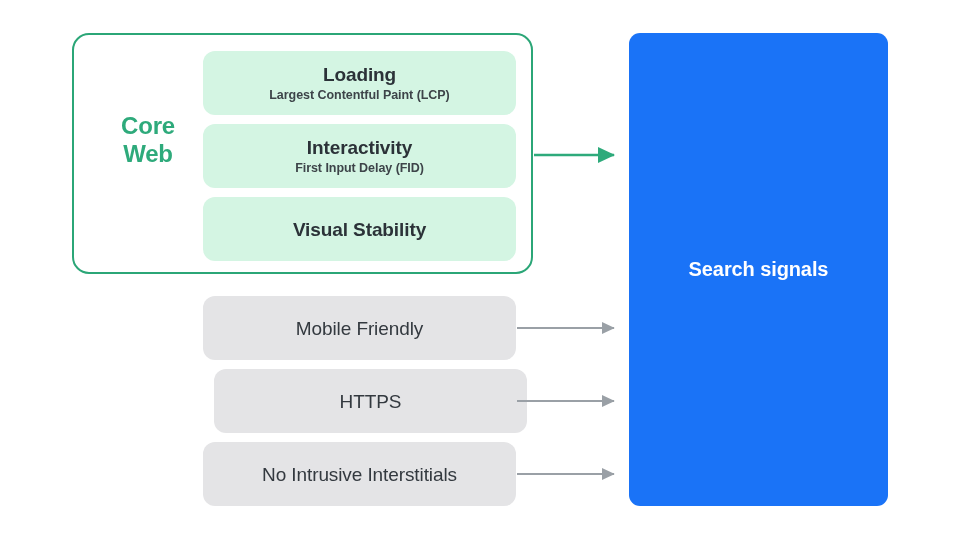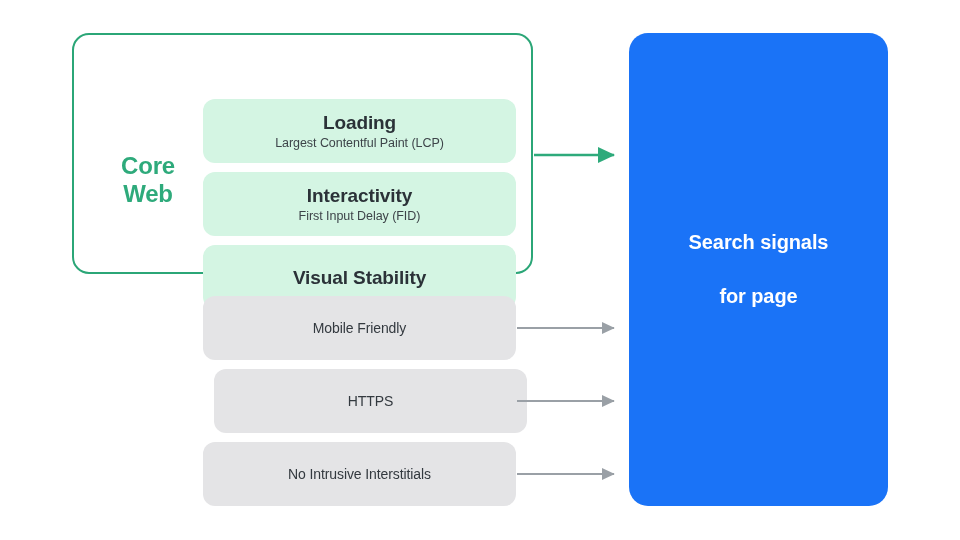--- a/index.html
+++ b/index.html
@@ -37,78 +37,77 @@
     position: absolute;
     left: 100px;
     top: 112px;
     width: 96px;
     text-align: center;
     color: #2eaa7b;
     font-size: 24px;
     font-weight: bold;
     line-height: 28px;
     letter-spacing: -0.2px;
-    margin-top: 40px;
   }
 
   
   .pill {
     position: absolute;
     left: 203px;
     width: 313px;
     height: 64px;
     border-radius: 12px;
     box-sizing: border-box;
     display: flex;
     flex-direction: column;
     align-items: center;
     justify-content: center;
   }
-  .pill.green { background: #d4f5e3; margin-top: 48px; }
+  .pill.green { background: #d4f5e3; }
   .pill.grey  { background: #e4e4e6; }
 
   .pill-title {
     color: #2b3238;
     font-size: 19px;
     font-weight: bold;
     line-height: 23px;
     letter-spacing: -0.1px;
   }
   .pill-sub {
     color: #3d4449;
     font-size: 12.5px;
-    font-weight: normal;
+    font-weight: bold;
     line-height: 17px;
     margin-top: 1px;
     letter-spacing: -0.05px;
   }
   .pill-single {
     color: #33393f;
-    font-size: 14px;
+    font-size: 19px;
     font-weight: normal;
     line-height: 23px;
     letter-spacing: -0.1px;
   }
 
   .pill-loading       { top: 51px; }
   .pill-interactivity { top: 124px; }
   .pill-visual        { top: 197px; }
   .pill-mobile        { top: 296px; }
   .pill-https         { top: 369px; margin-left: 11px; }
   .pill-interstitials { top: 442px; text-align: center; }
 
   
   .blue-box {
     position: absolute;
     left: 629px;
     top: 33px;
     width: 259px;
     height: 473px;
     background: #1a73f7;
-    border-radius: 19px;
+    border-radius: 11px;
     display: flex;
     align-items: center;
     justify-content: center;
   }
   .blue-text {
     color: #ffffff;
     font-size: 20px;
     font-weight: bold;
     line-height: 27px;
     text-align: center;
@@ -160,21 +159,20 @@
     <div class="pill-single">HTTPS</div>
   </div>
 
   <div class="pill grey pill-interstitials">
     <div class="pill-single">No Intrusive Interstitials</div>
   </div>
 
   <div class="blue-box">
     <div class="blue-text">
       <div>Search signals</div>
-      <div>for page</div>
     </div>
   </div>
 
   <svg class="arrows" viewBox="0 0 960 540" xmlns="http://www.w3.org/2000/svg">
     <defs>
       <marker id="arrowGreen" markerWidth="7" markerHeight="7" refX="6.2" refY="3.5" orient="auto" markerUnits="strokeWidth">
         <path d="M0,0.4 L6.6,3.5 L0,6.6 z" fill="#2eaa7b"></path>
       </marker>
       <marker id="arrowGrey" markerWidth="7" markerHeight="7" refX="6.2" refY="3.5" orient="auto" markerUnits="strokeWidth">
         <path d="M0,0.4 L6.6,3.5 L0,6.6 z" fill="#9aa0a6"></path>

